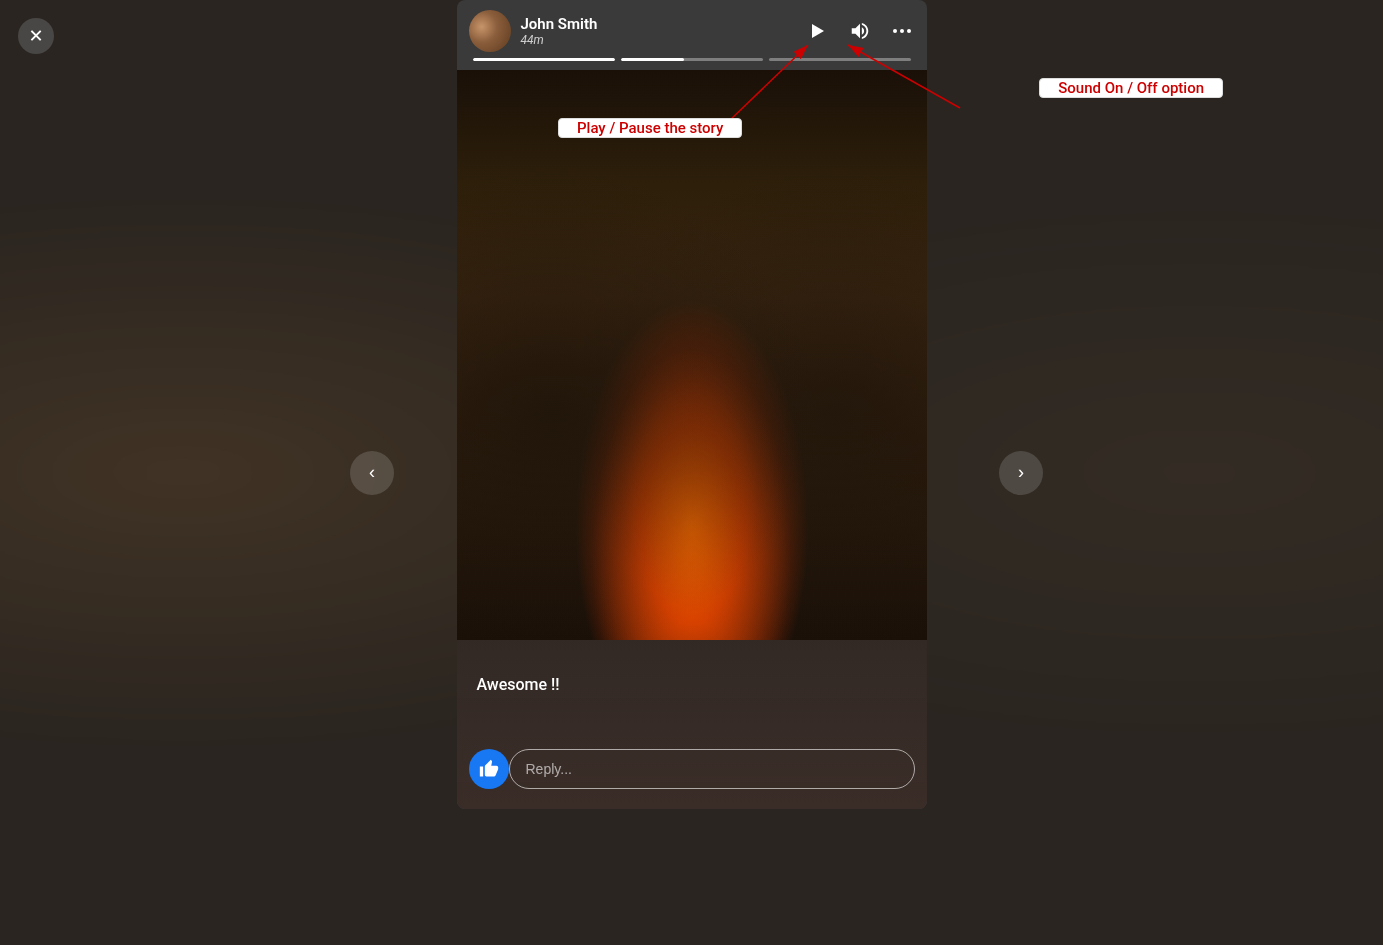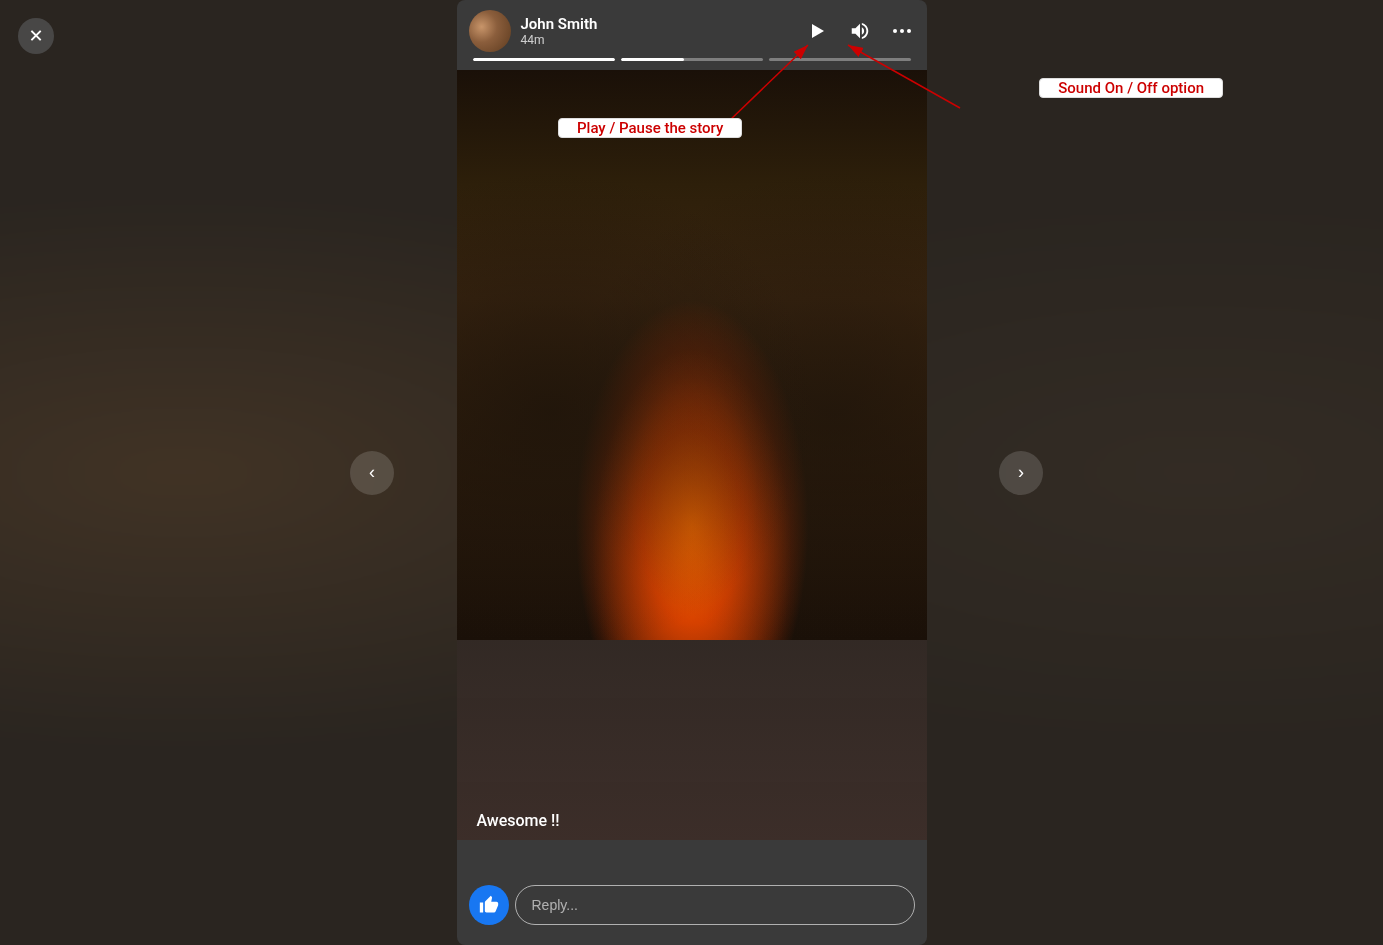--- a/index.html
+++ b/index.html
@@ -45,21 +45,21 @@
       font-weight: 300;
     }
 
     
     .story-container {
       position: absolute;
       left: 50%;
       transform: translateX(-50%);
       top: 0;
       width: 470px;
-      height: 945px;
+      height: 809px;
       background: #3a3a3a;
       border-radius: 8px;
       overflow: hidden;
       display: flex;
       flex-direction: column;
     }
 
     
     .progress-bars {
       position: absolute;
@@ -132,20 +132,21 @@
 
     .username {
       color: white;
       font-size: 15px;
       font-weight: 600;
     }
 
     .time-ago {
       color: rgba(255,255,255,0.75);
       font-size: 12px;
+      font-style: italic;
     }
 
     .header-actions {
       display: flex;
       align-items: center;
       gap: 14px;
     }
 
     .icon-btn {
       background: none;
@@ -211,21 +212,21 @@
     }
 
     
     .reply-area {
       position: absolute;
       bottom: 20px;
       left: 12px;
       right: 12px;
       display: flex;
       align-items: center;
-      gap: 6px;
+      gap: 0;
       z-index: 10;
     }
 
     .like-btn {
       width: 40px;
       height: 40px;
       border-radius: 50%;
       background: #1877f2;
       border: none;
       cursor: pointer;

